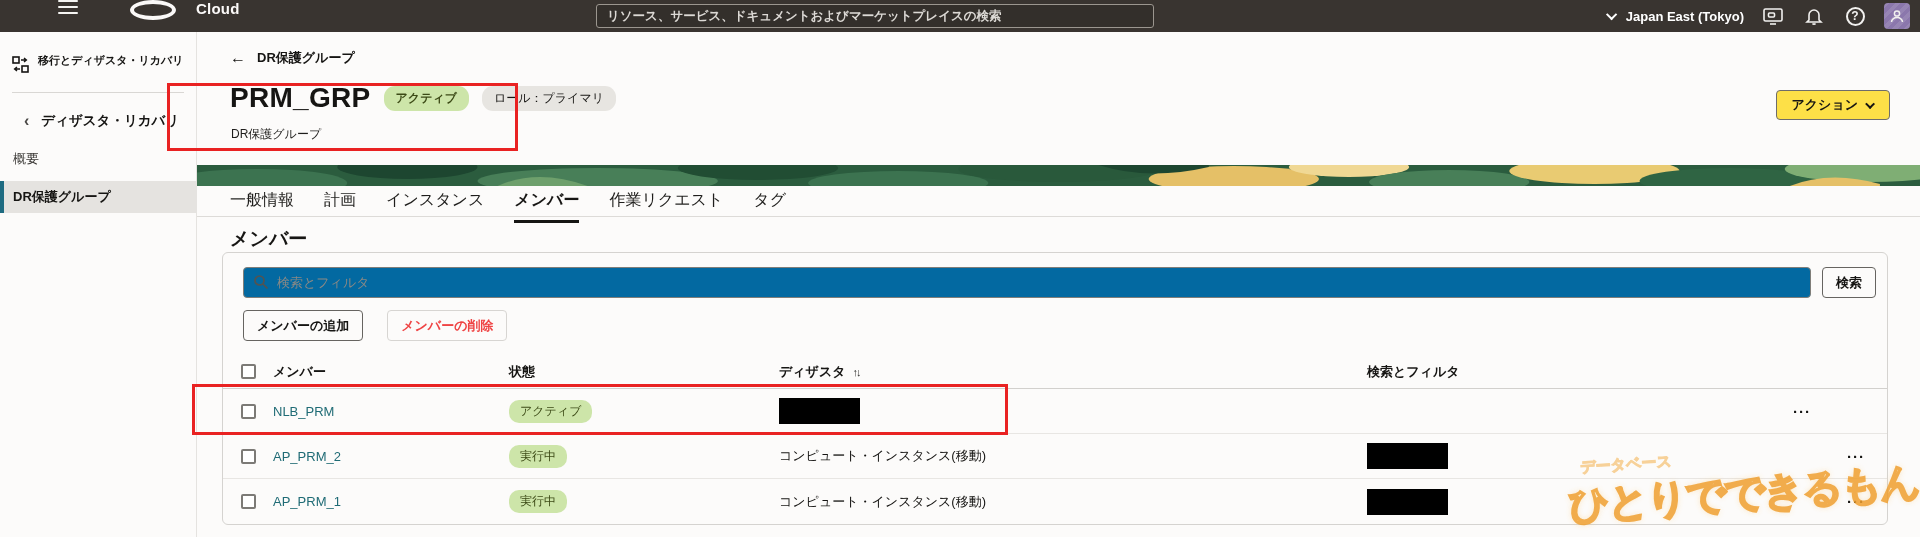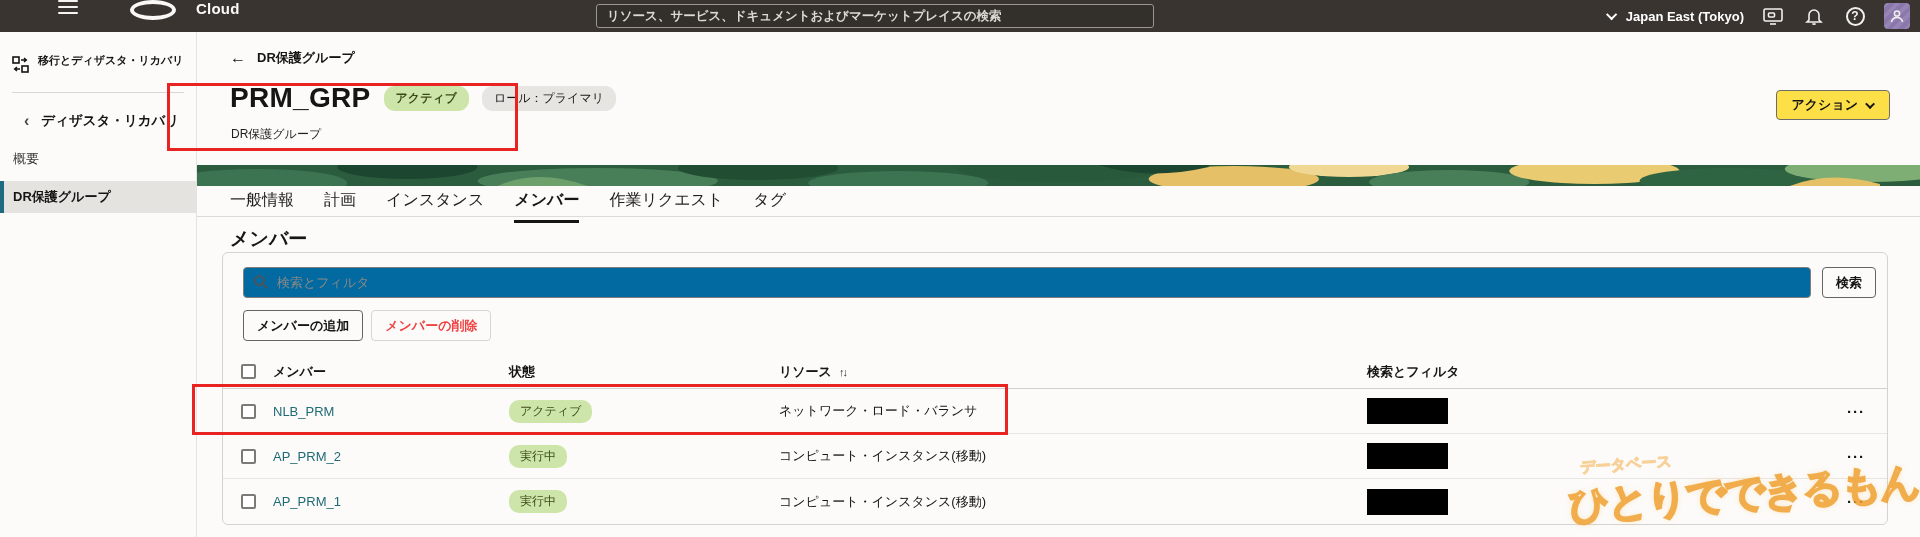--- a/index.html
+++ b/index.html
@@ -77,21 +77,21 @@
   .card { position:absolute; left:25px; top:220px; width:1666px; height:273px;
     border:1px solid #d5d3d0; border-radius:6px; background:#fcfbfa; }
   .search-row { display:flex; align-items:center; gap:11px; padding:14px 11px 0 20px; }
   .filter-wrap { position:relative; flex:1; }
   .filter-input { width:100%; height:31px; border:1px solid #807e79; border-radius:4px;
     background:#0369a1; font-size:13px; padding:0 10px 0 33px; font-family:inherit; color:#161513; }
   .filter-input::placeholder { color:#8b8985; }
   .mag { position:absolute; left:10px; top:7px; }
   .btn { height:31px; padding:0 13px; background:#fcfbfa; border:1px solid #666460; border-radius:4px;
     font-size:13px; font-weight:bold; color:#161513; cursor:pointer; font-family:inherit; }
-  .btn-row { display:flex; gap:8px; padding:12px 0 0 20px; }
+  .btn-row { display:flex; gap:24px; padding:12px 0 0 20px; }
   .btn.disabled { border-color:#d7d5d2; color:#ef4444; cursor:default; }
 
   .table { margin-top:14px; }
   .tr { display:grid; grid-template-columns:50px 236px 270px 588px 466px 1fr; align-items:center; }
   .thead { height:34px; font-size:13px; font-weight:bold; border-bottom:1px solid #d2d0cd; }
   .row { height:45px; font-size:13px; border-bottom:1px solid #e8e6e3; }
   .row:last-child { border-bottom:none; }
   .cb-cell { display:flex; justify-content:center; }
   .checkbox { width:15px; height:15px; border:2px solid #7c7a76; border-radius:2px; background:#fff; cursor:pointer; }
   .th-label { display:flex; align-items:center; gap:7px; }
@@ -253,34 +253,33 @@
     </div>
 
     <div class="table">
       <div class="tr thead">
         <div class="cb-cell">
             <div class="checkbox"></div>
           </div>
         <div>メンバー</div>
         <div>状態</div>
         <div class="th-label">
-          <span>リソース</span>
+          <span>ディザスタ</span>
           <span class="sort-ic">↑↓</span>
         </div>
         <div>検索とフィルタ</div>
         <div></div>
       </div>
 
       <div class="tr row">
         <div class="cb-cell">
             <div class="checkbox"></div>
           </div>
         <div><a class="link">NLB_PRM</a></div>
         <div><span class="status-badge">アクティブ</span></div>
-        <div>ネットワーク・ロード・バランサ</div>
         <div>
             <div class="redacted"></div>
           </div>
         <div class="actions-cell">
             <span class="ellipsis">···</span>
           </div>
       </div>
 
       <div class="tr row">
         <div class="cb-cell">

